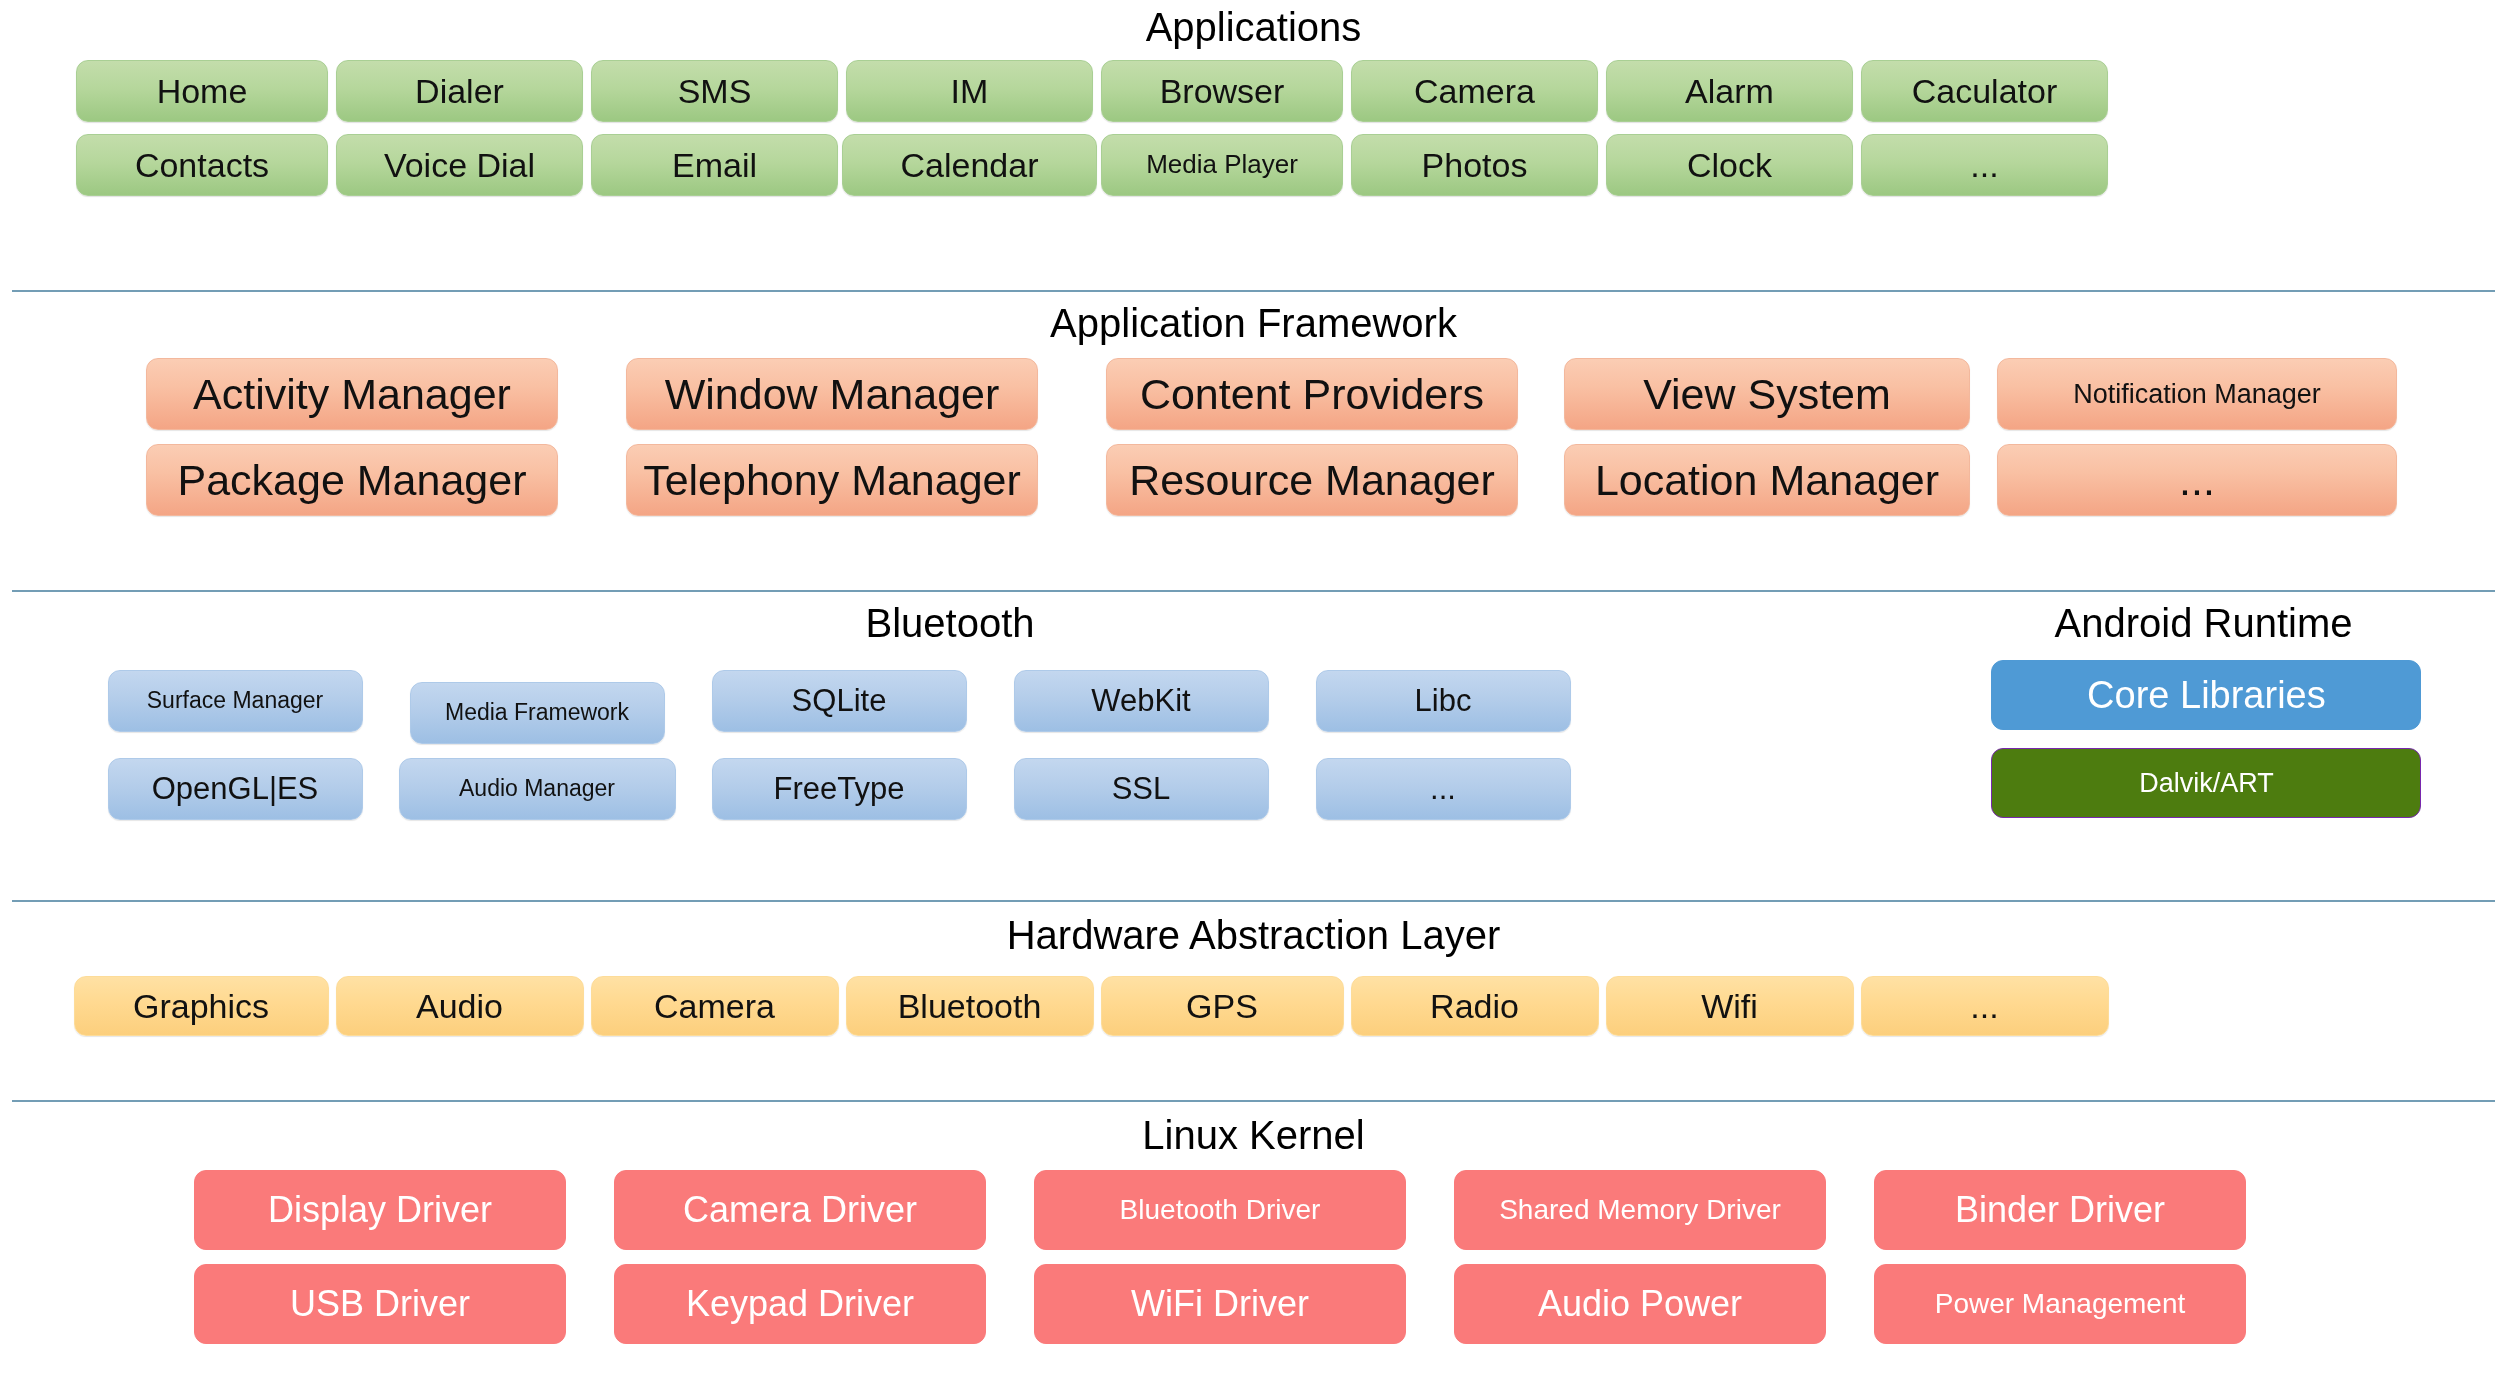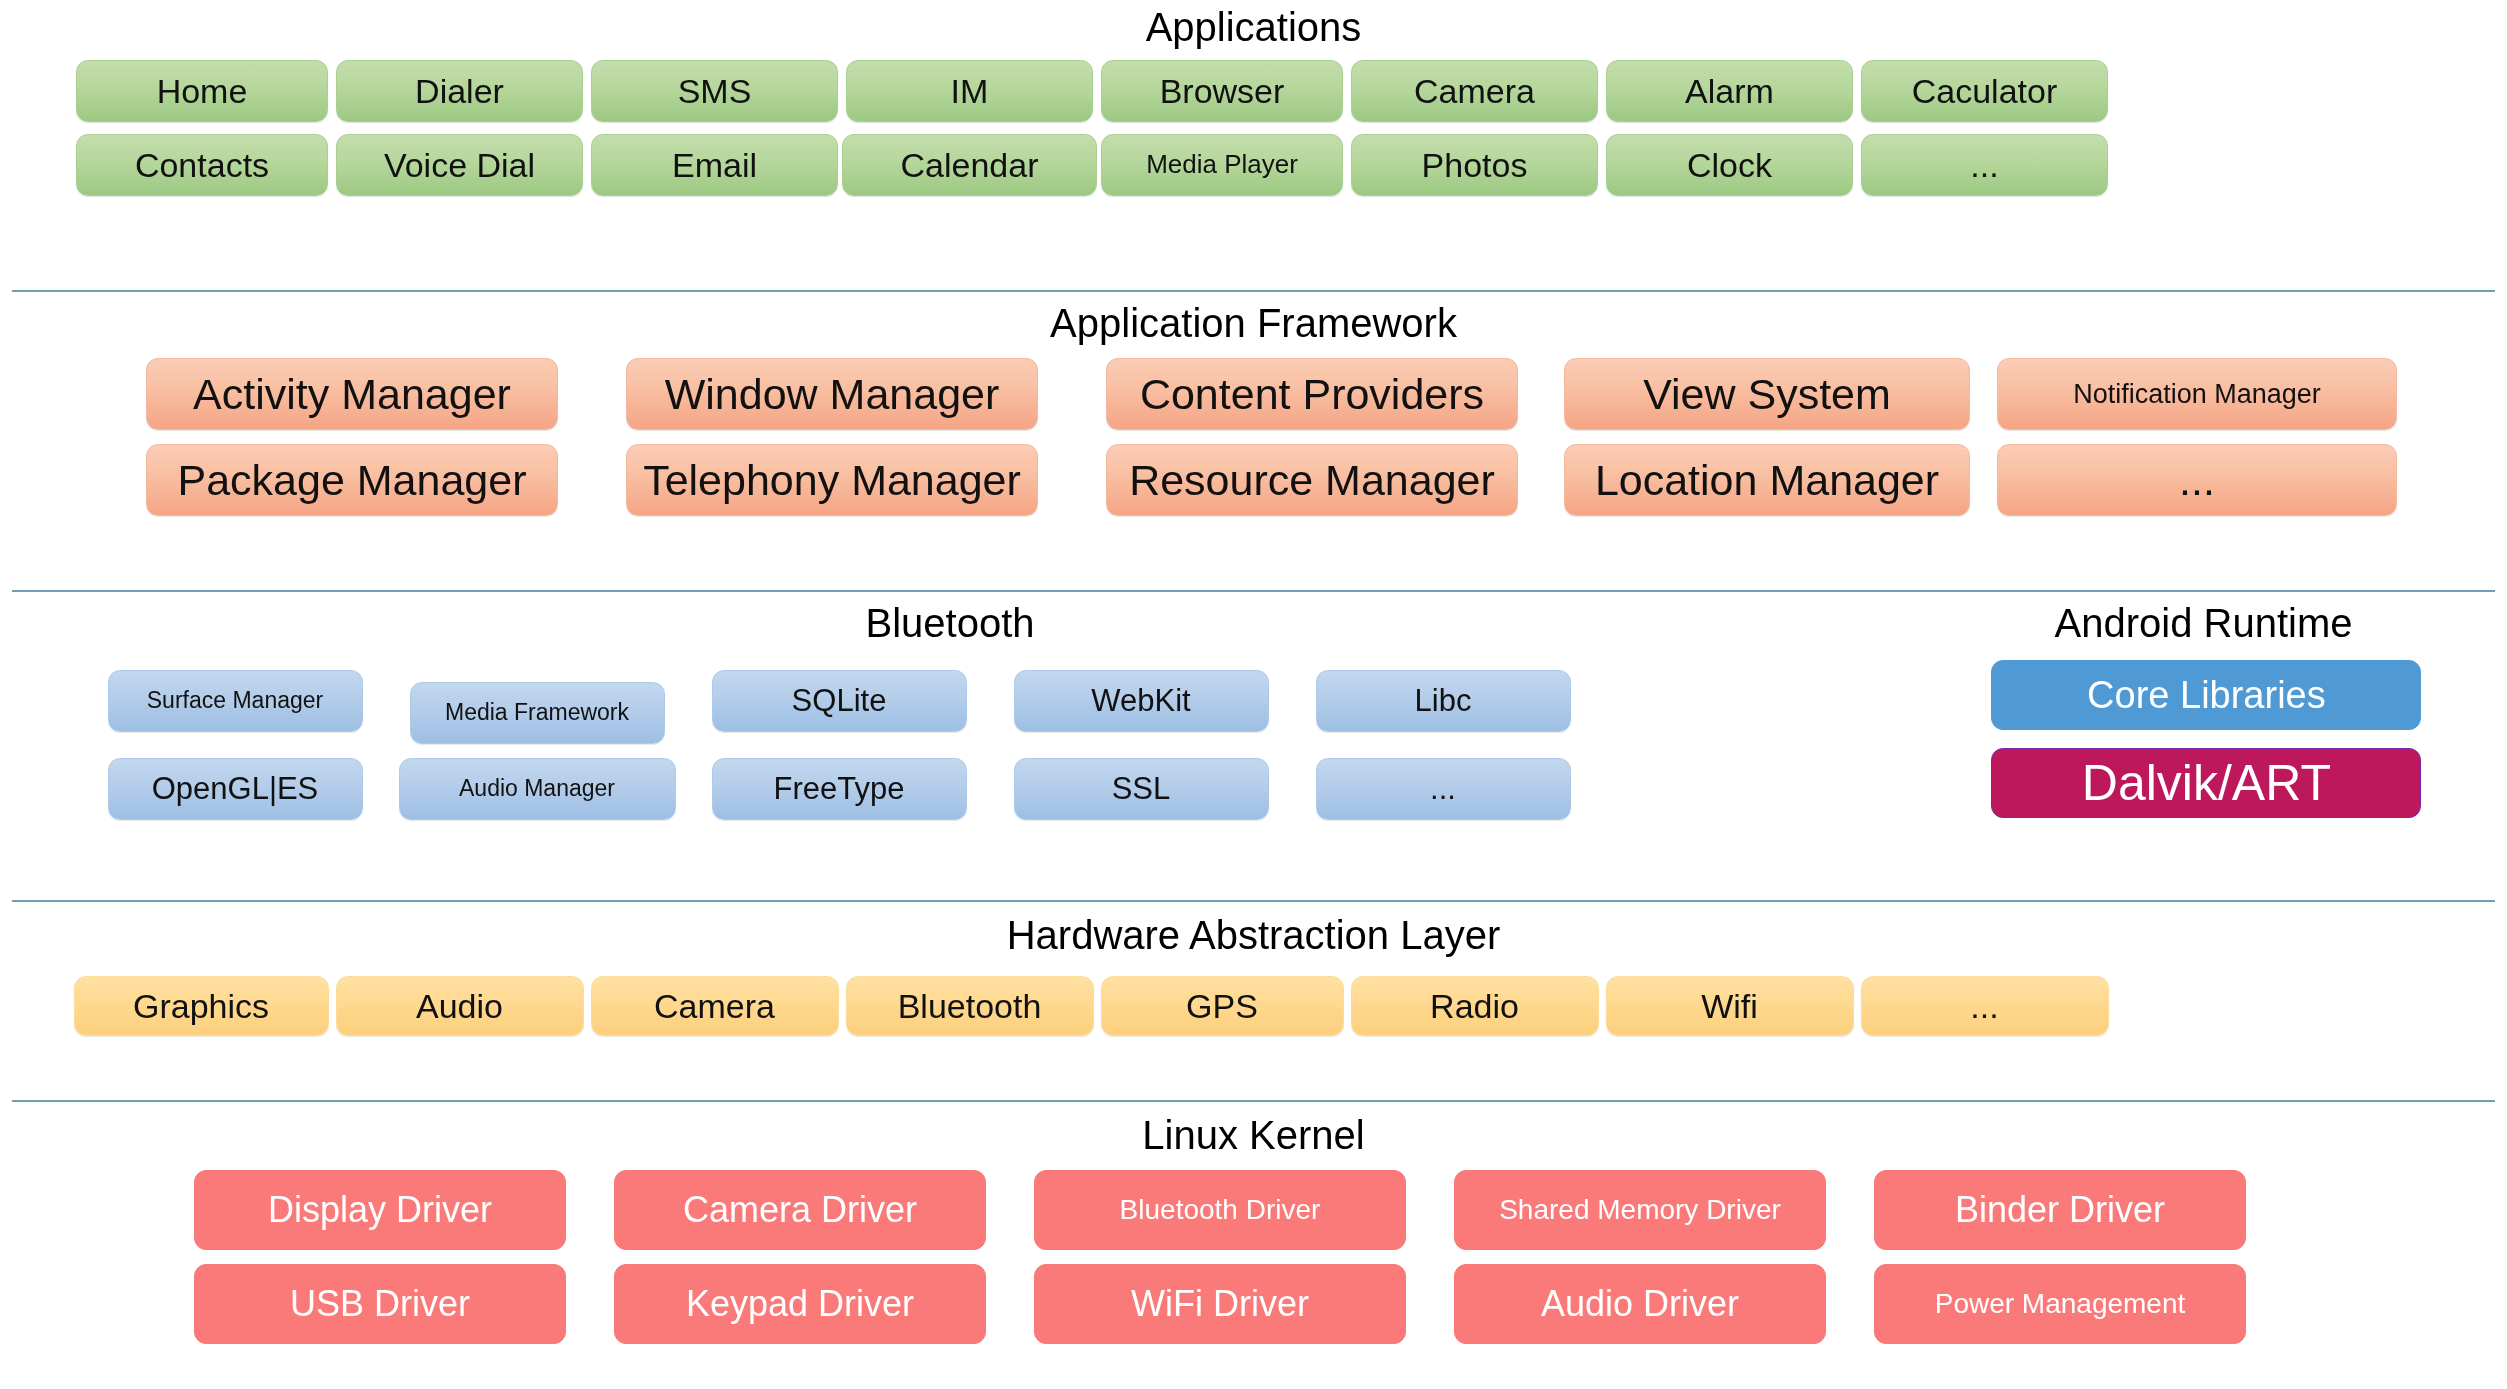--- a/index.html
+++ b/index.html
@@ -113,23 +113,23 @@
   .box.rt-core {
     height: 70px;
     font-size: 38px;
     color: #ffffff;
     background: #4f9ad5;
     border: 1px solid #4f9ad5;
     border-radius: 12px;
   }
   .box.rt-dalvik {
     height: 70px;
-    font-size: 50px;
+    font-size: 27px;
     color: #ffffff;
-    background: #be185d;
+    background: #4d7c0f;
     border: 1px solid #7827ae;
     border-radius: 12px;
   }
 
   
   .box.hal {
     height: 60px;
     font-size: 34px;
     color: #111111;
     background: linear-gradient(to bottom, #ffe1a4 0%, #ffd990 45%, #fccf7d 100%);
@@ -400,21 +400,21 @@
         <div class="cell" style="width: 420px;">
           <div class="box krn" style="width: 372px;">USB Driver</div>
         </div>
         <div class="cell" style="width: 420px;">
           <div class="box krn" style="width: 372px;">Keypad Driver</div>
         </div>
         <div class="cell" style="width: 420px;">
           <div class="box krn" style="width: 372px;">WiFi Driver</div>
         </div>
         <div class="cell" style="width: 420px;">
-          <div class="box krn" style="width: 372px;">Audio Driver</div>
+          <div class="box krn" style="width: 372px;">Audio Power</div>
         </div>
         <div class="cell" style="width: 420px;">
           <div class="box krn small" style="width: 372px;">Power Management</div>
         </div>
       </div>
   </section>
 
 </div>
 
 </body></html>

